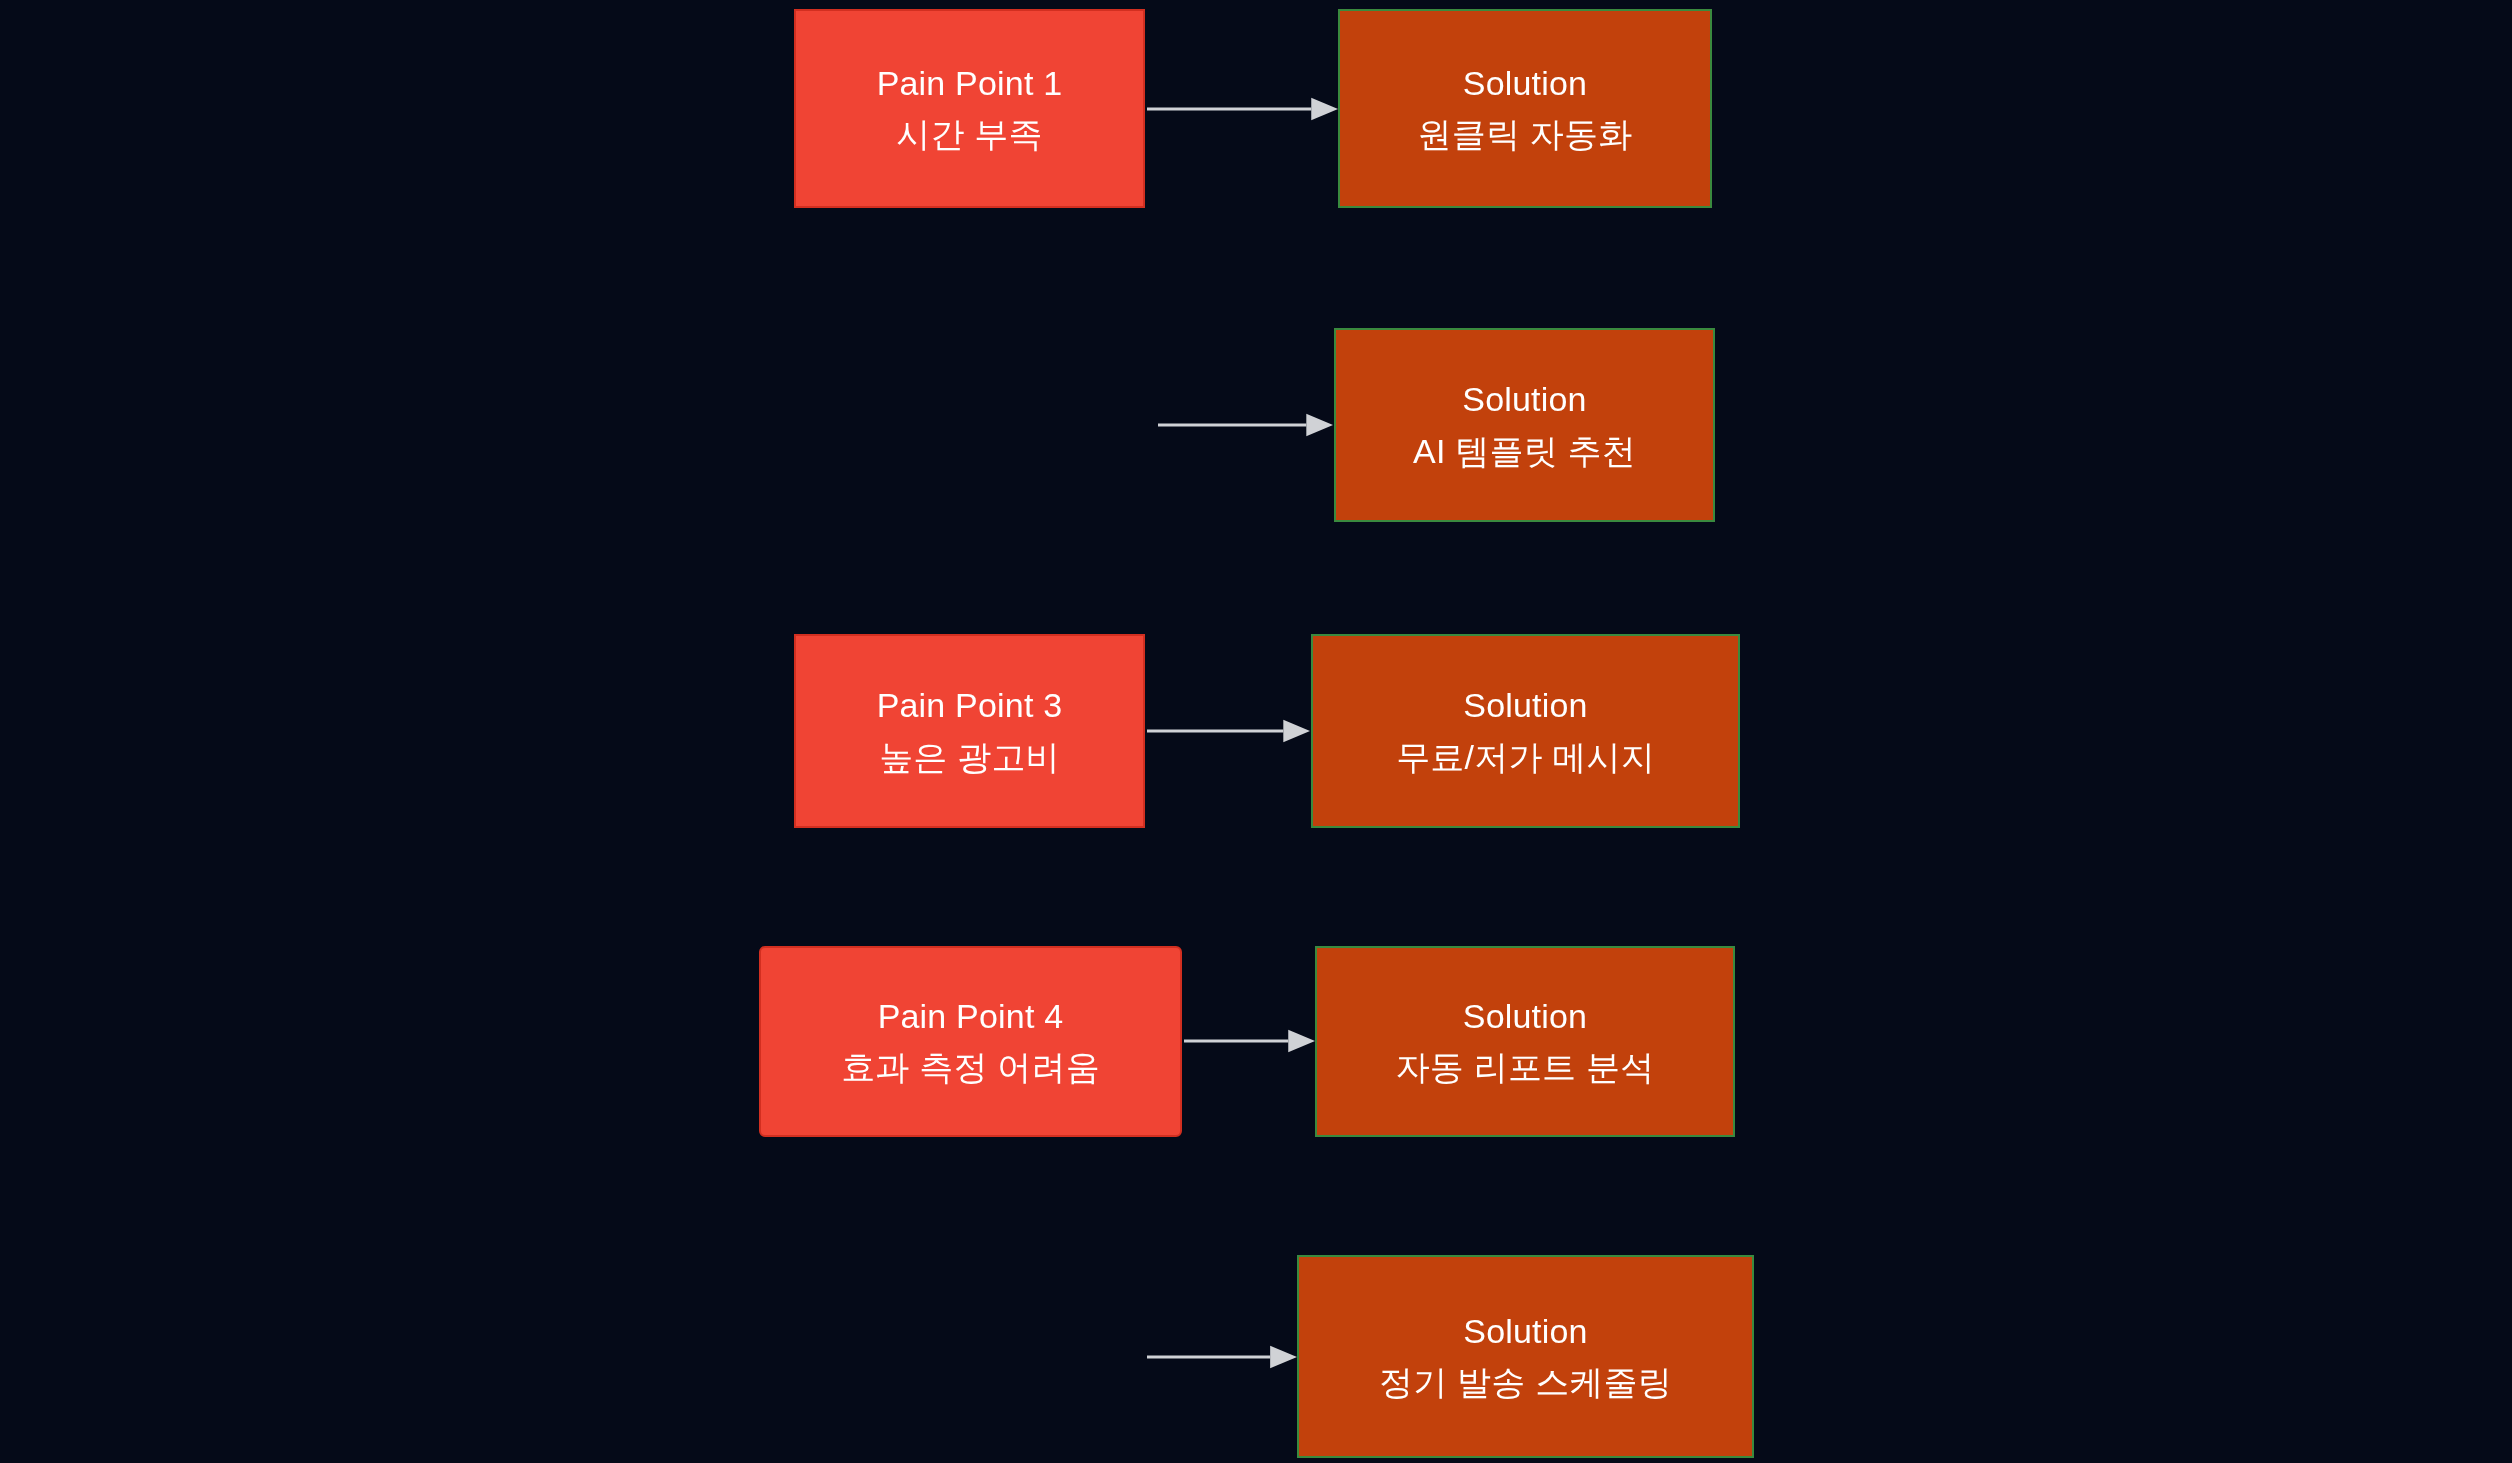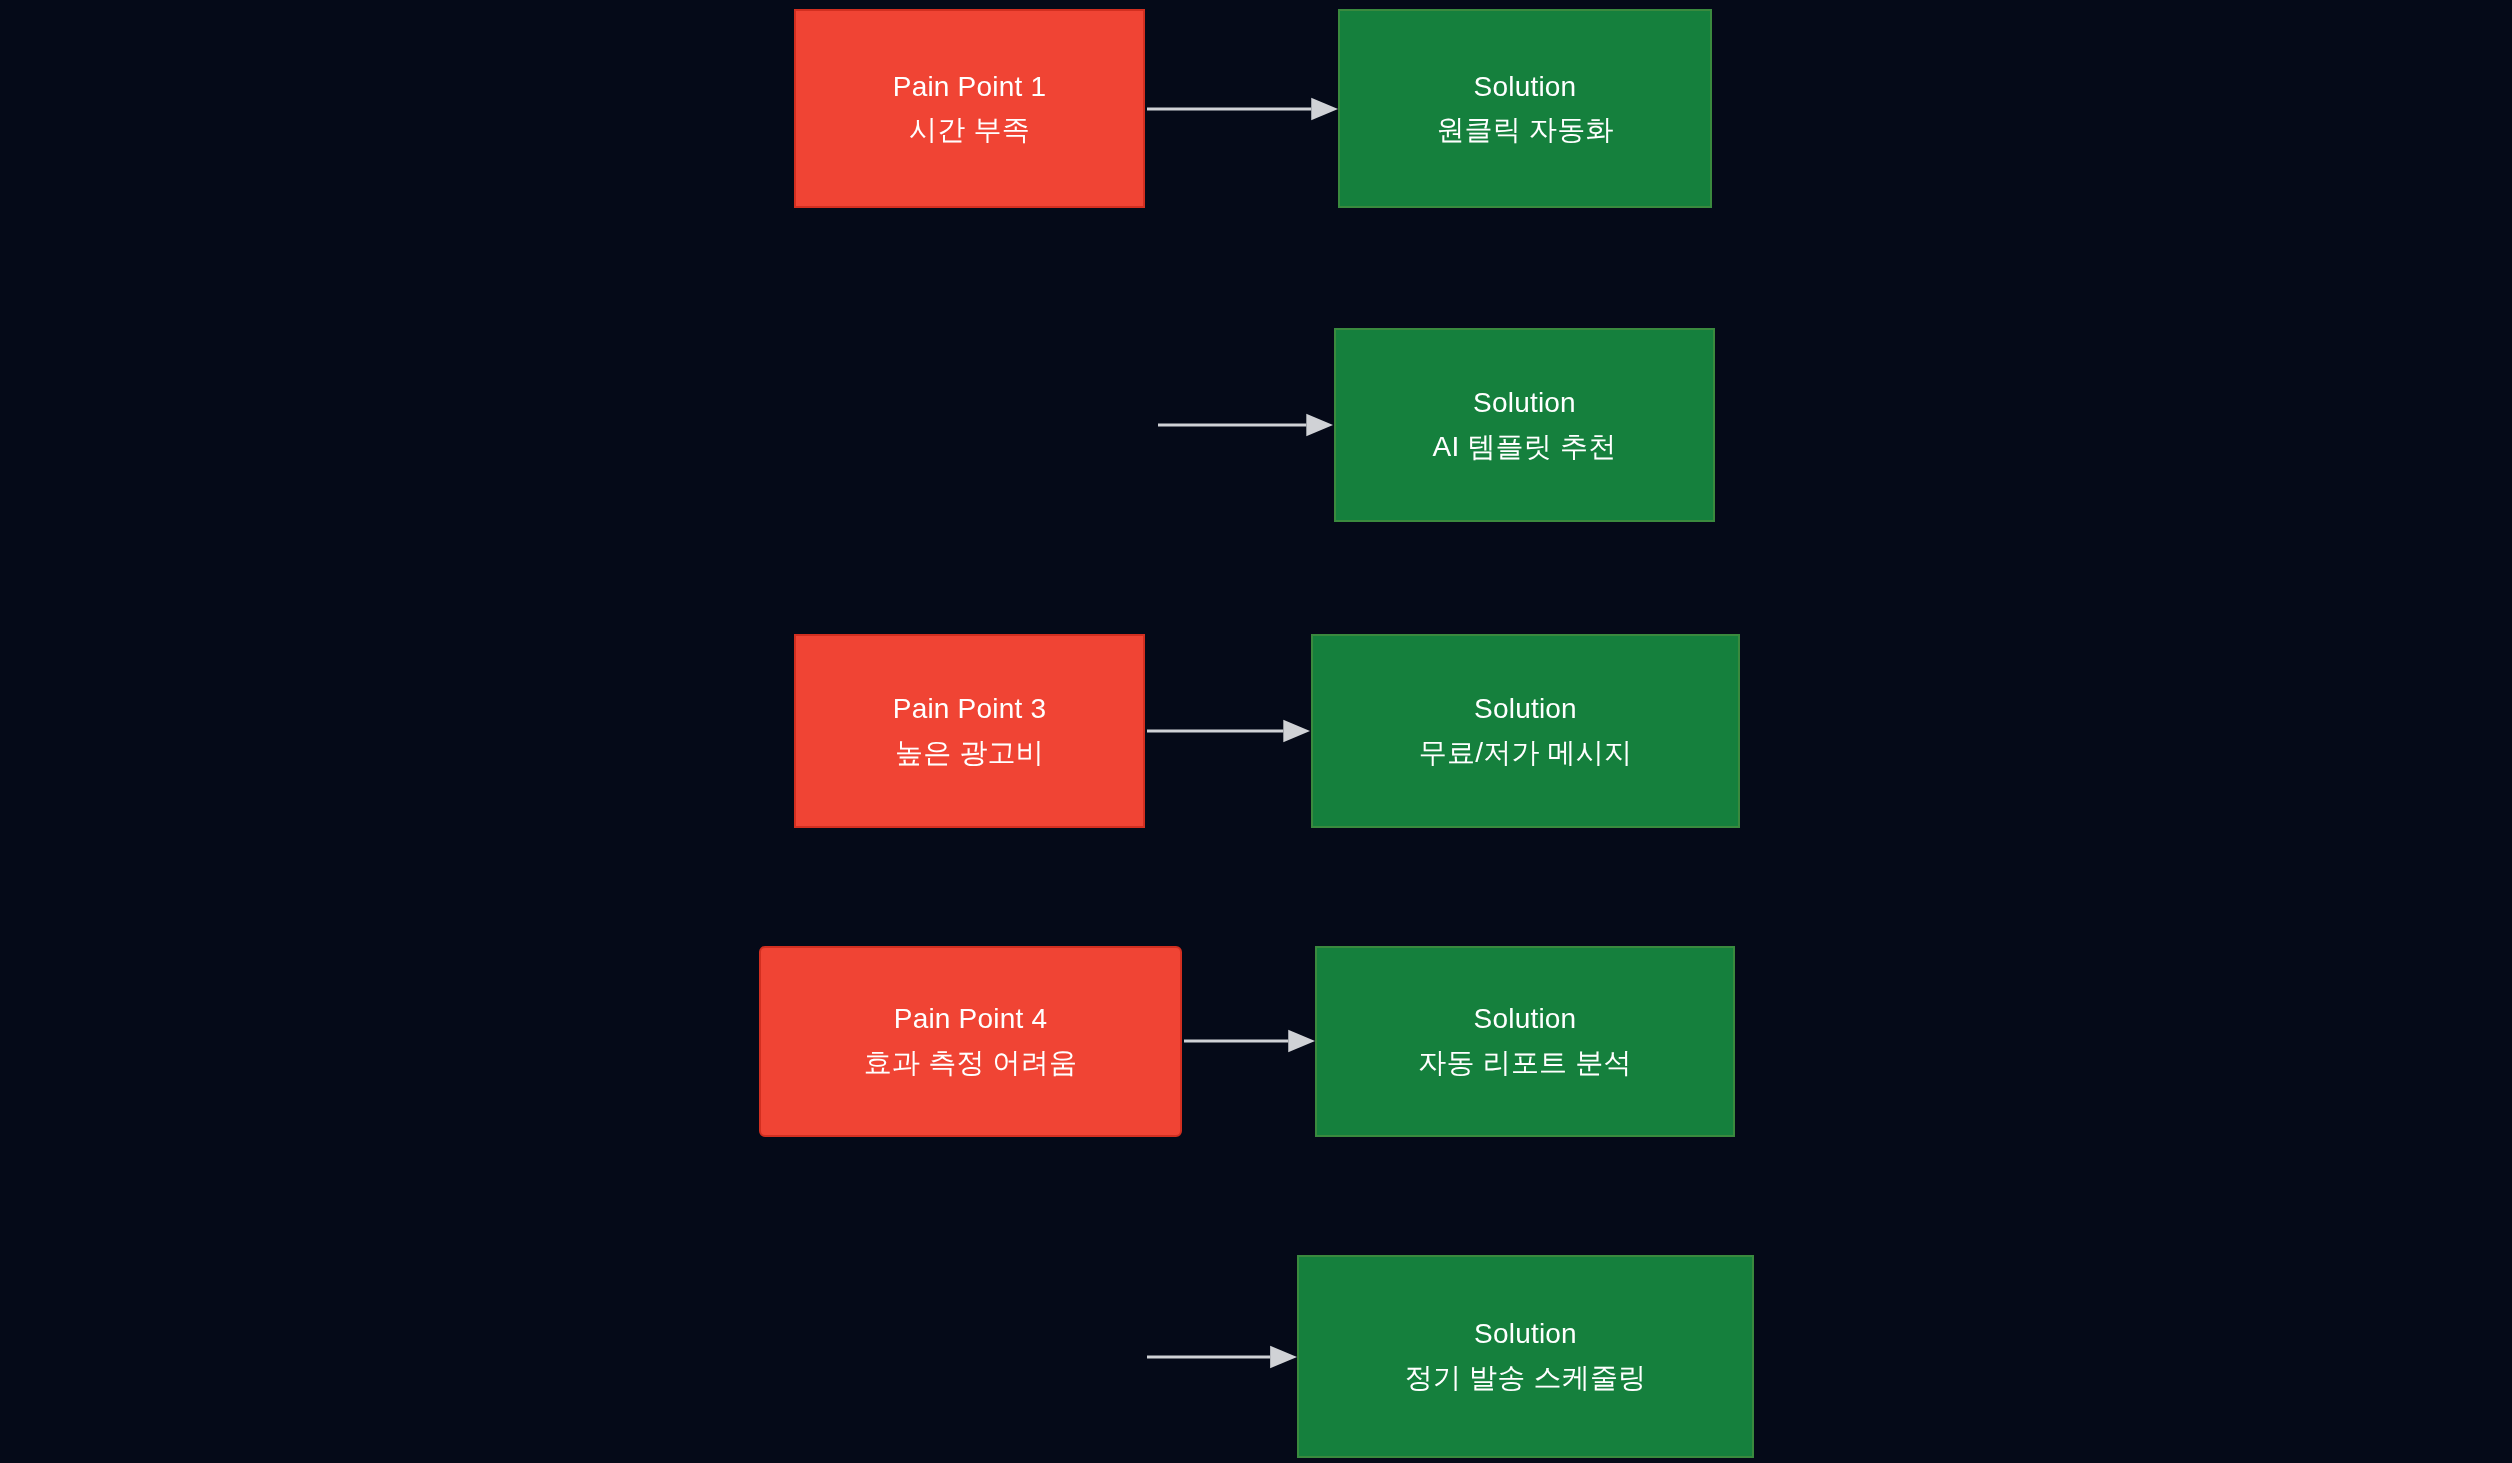--- a/index.html
+++ b/index.html
@@ -32,32 +32,32 @@
     justify-content: center;
     text-align: center;
     color: #ffffff;
     line-height: 1.30;
     letter-spacing: 0.2px;
   }
   .node .line1,
   .node .line2 {
     display: block;
     white-space: nowrap;
-    font-size: 28px;
+    font-size: 34px;
     font-weight: 400;
     text-align: right;
   }
   .node .line1 { margin-bottom: 7.4px; }
 
   .node-pain {
     background: #f04434;
     border: 2.8px solid #d22f20;
   }
   .node-solution {
-    background: #15803d;
+    background: #c2410c;
     border: 2.8px solid #3a8a3e;
   }
 
   .connector {
     position: absolute;
     height: 28px;
     display: block;
   }
   .connector svg {
     display: block;

